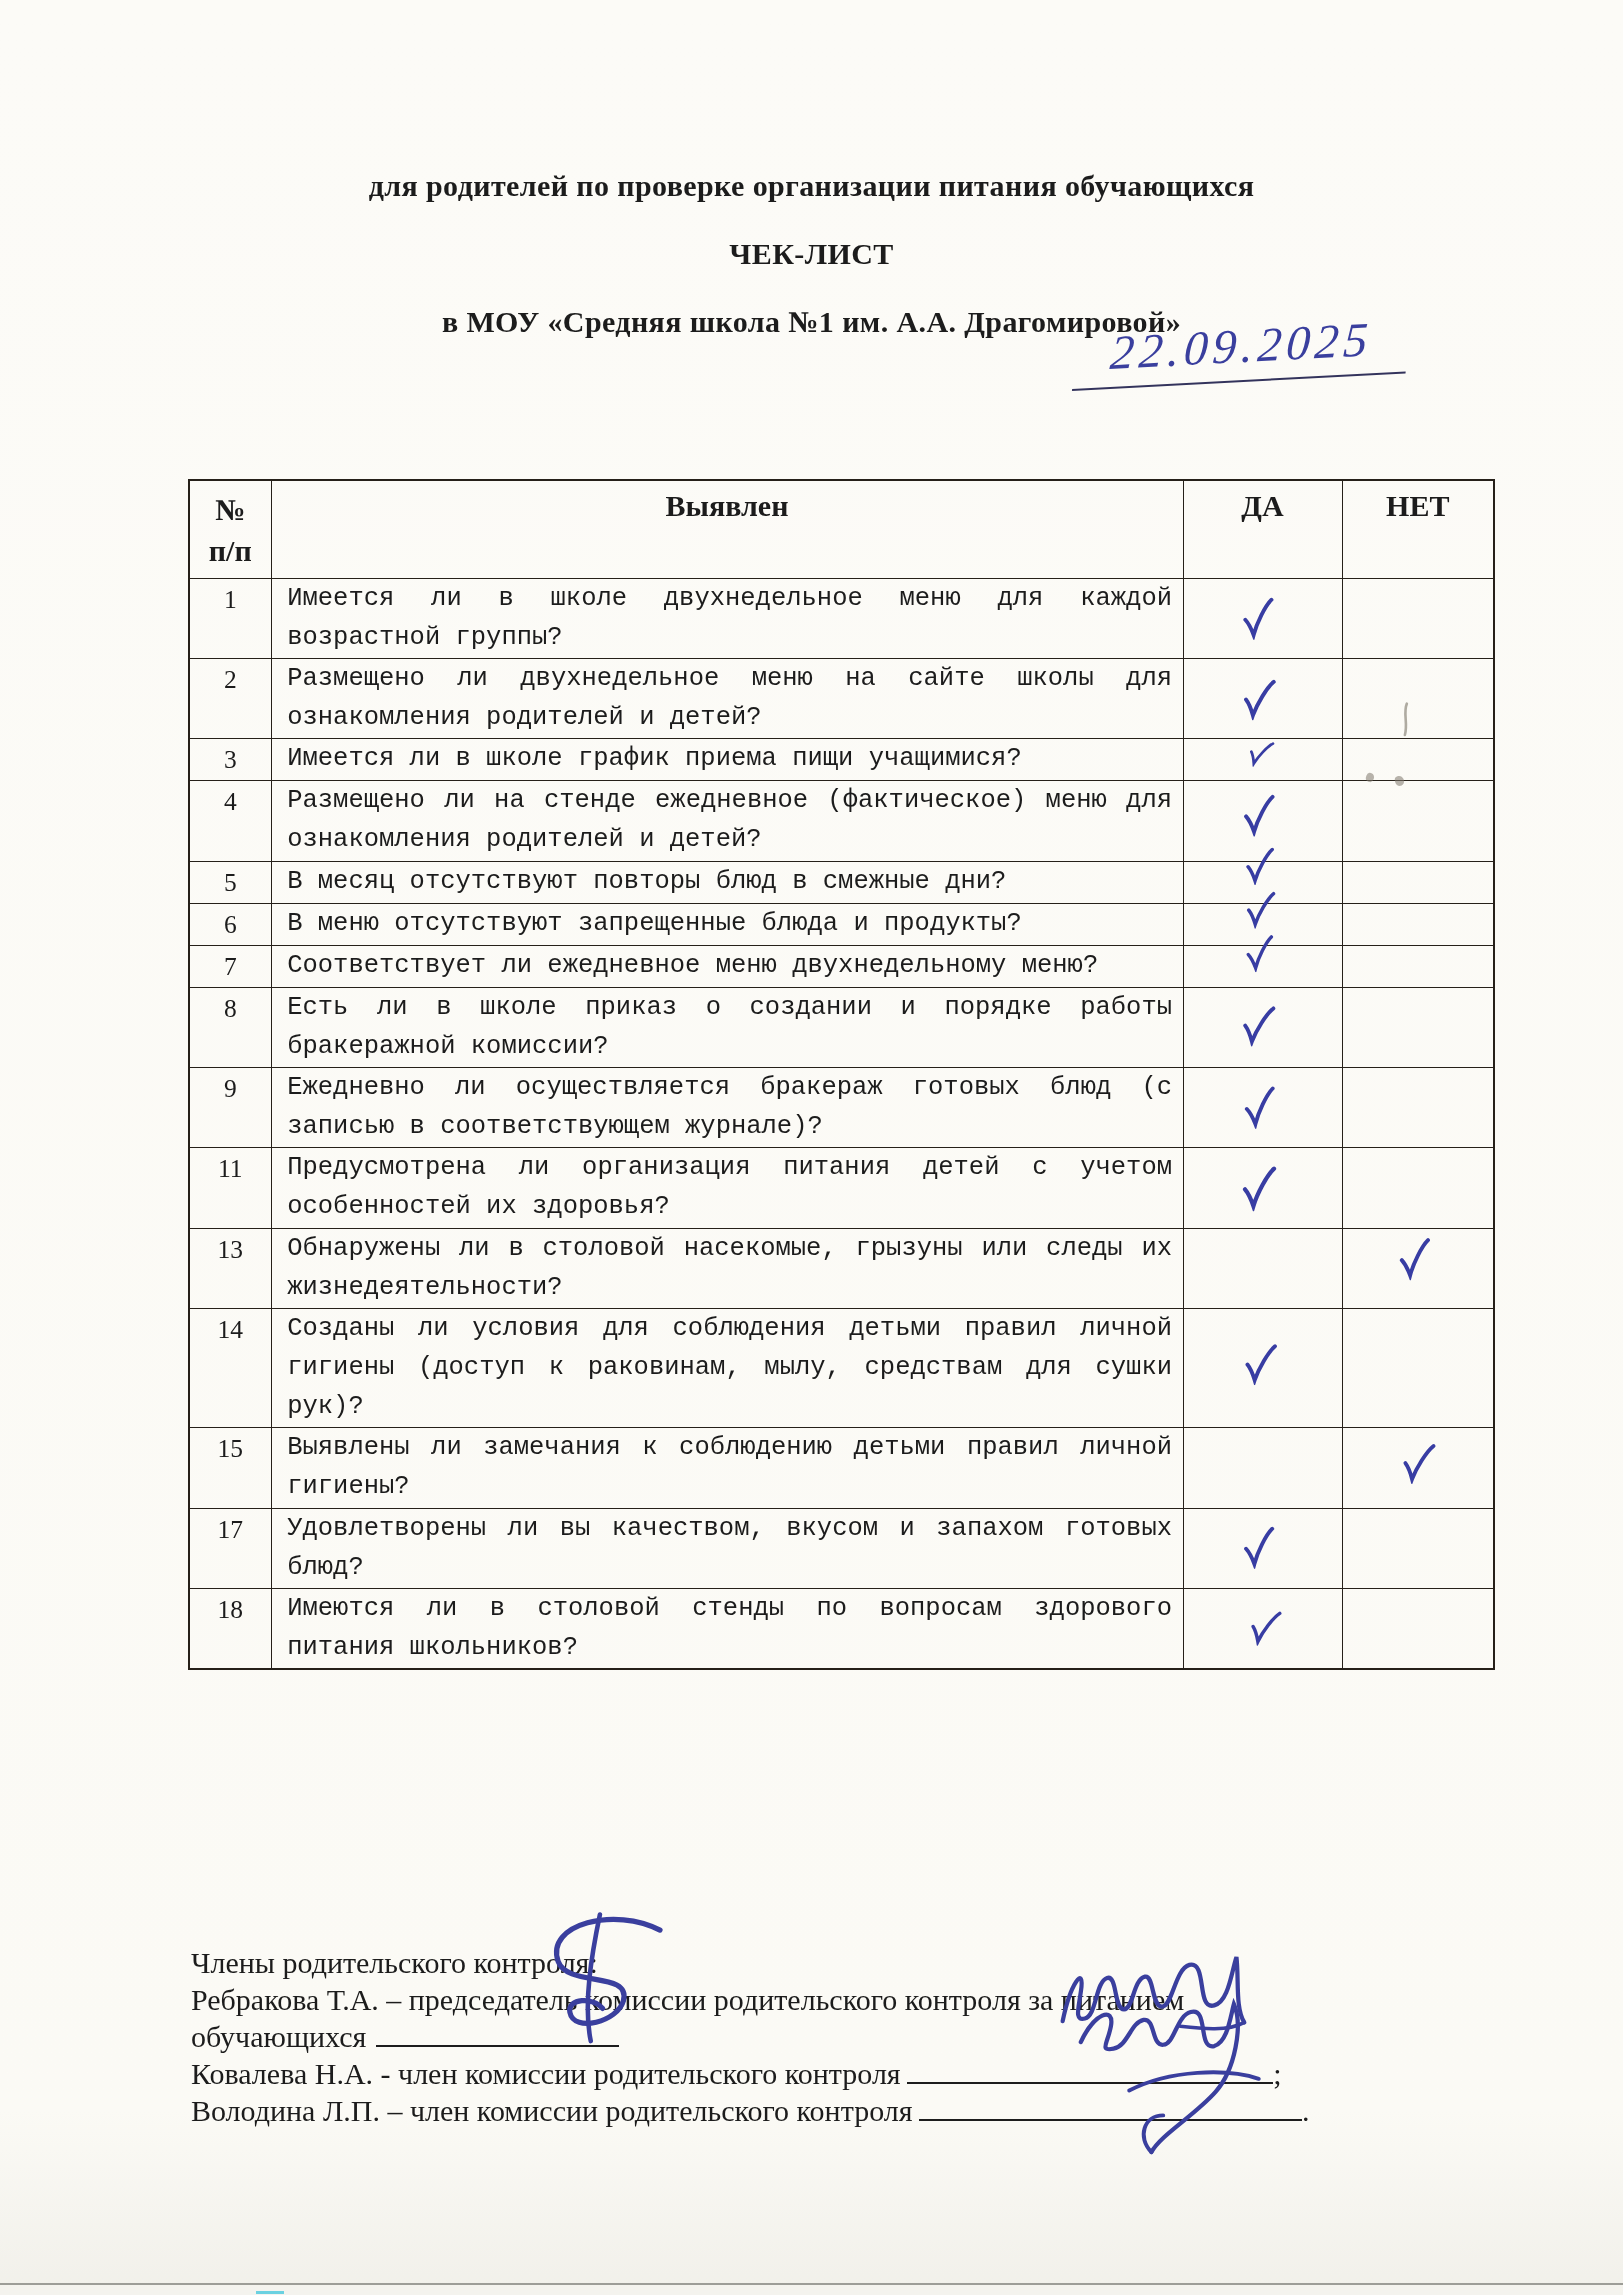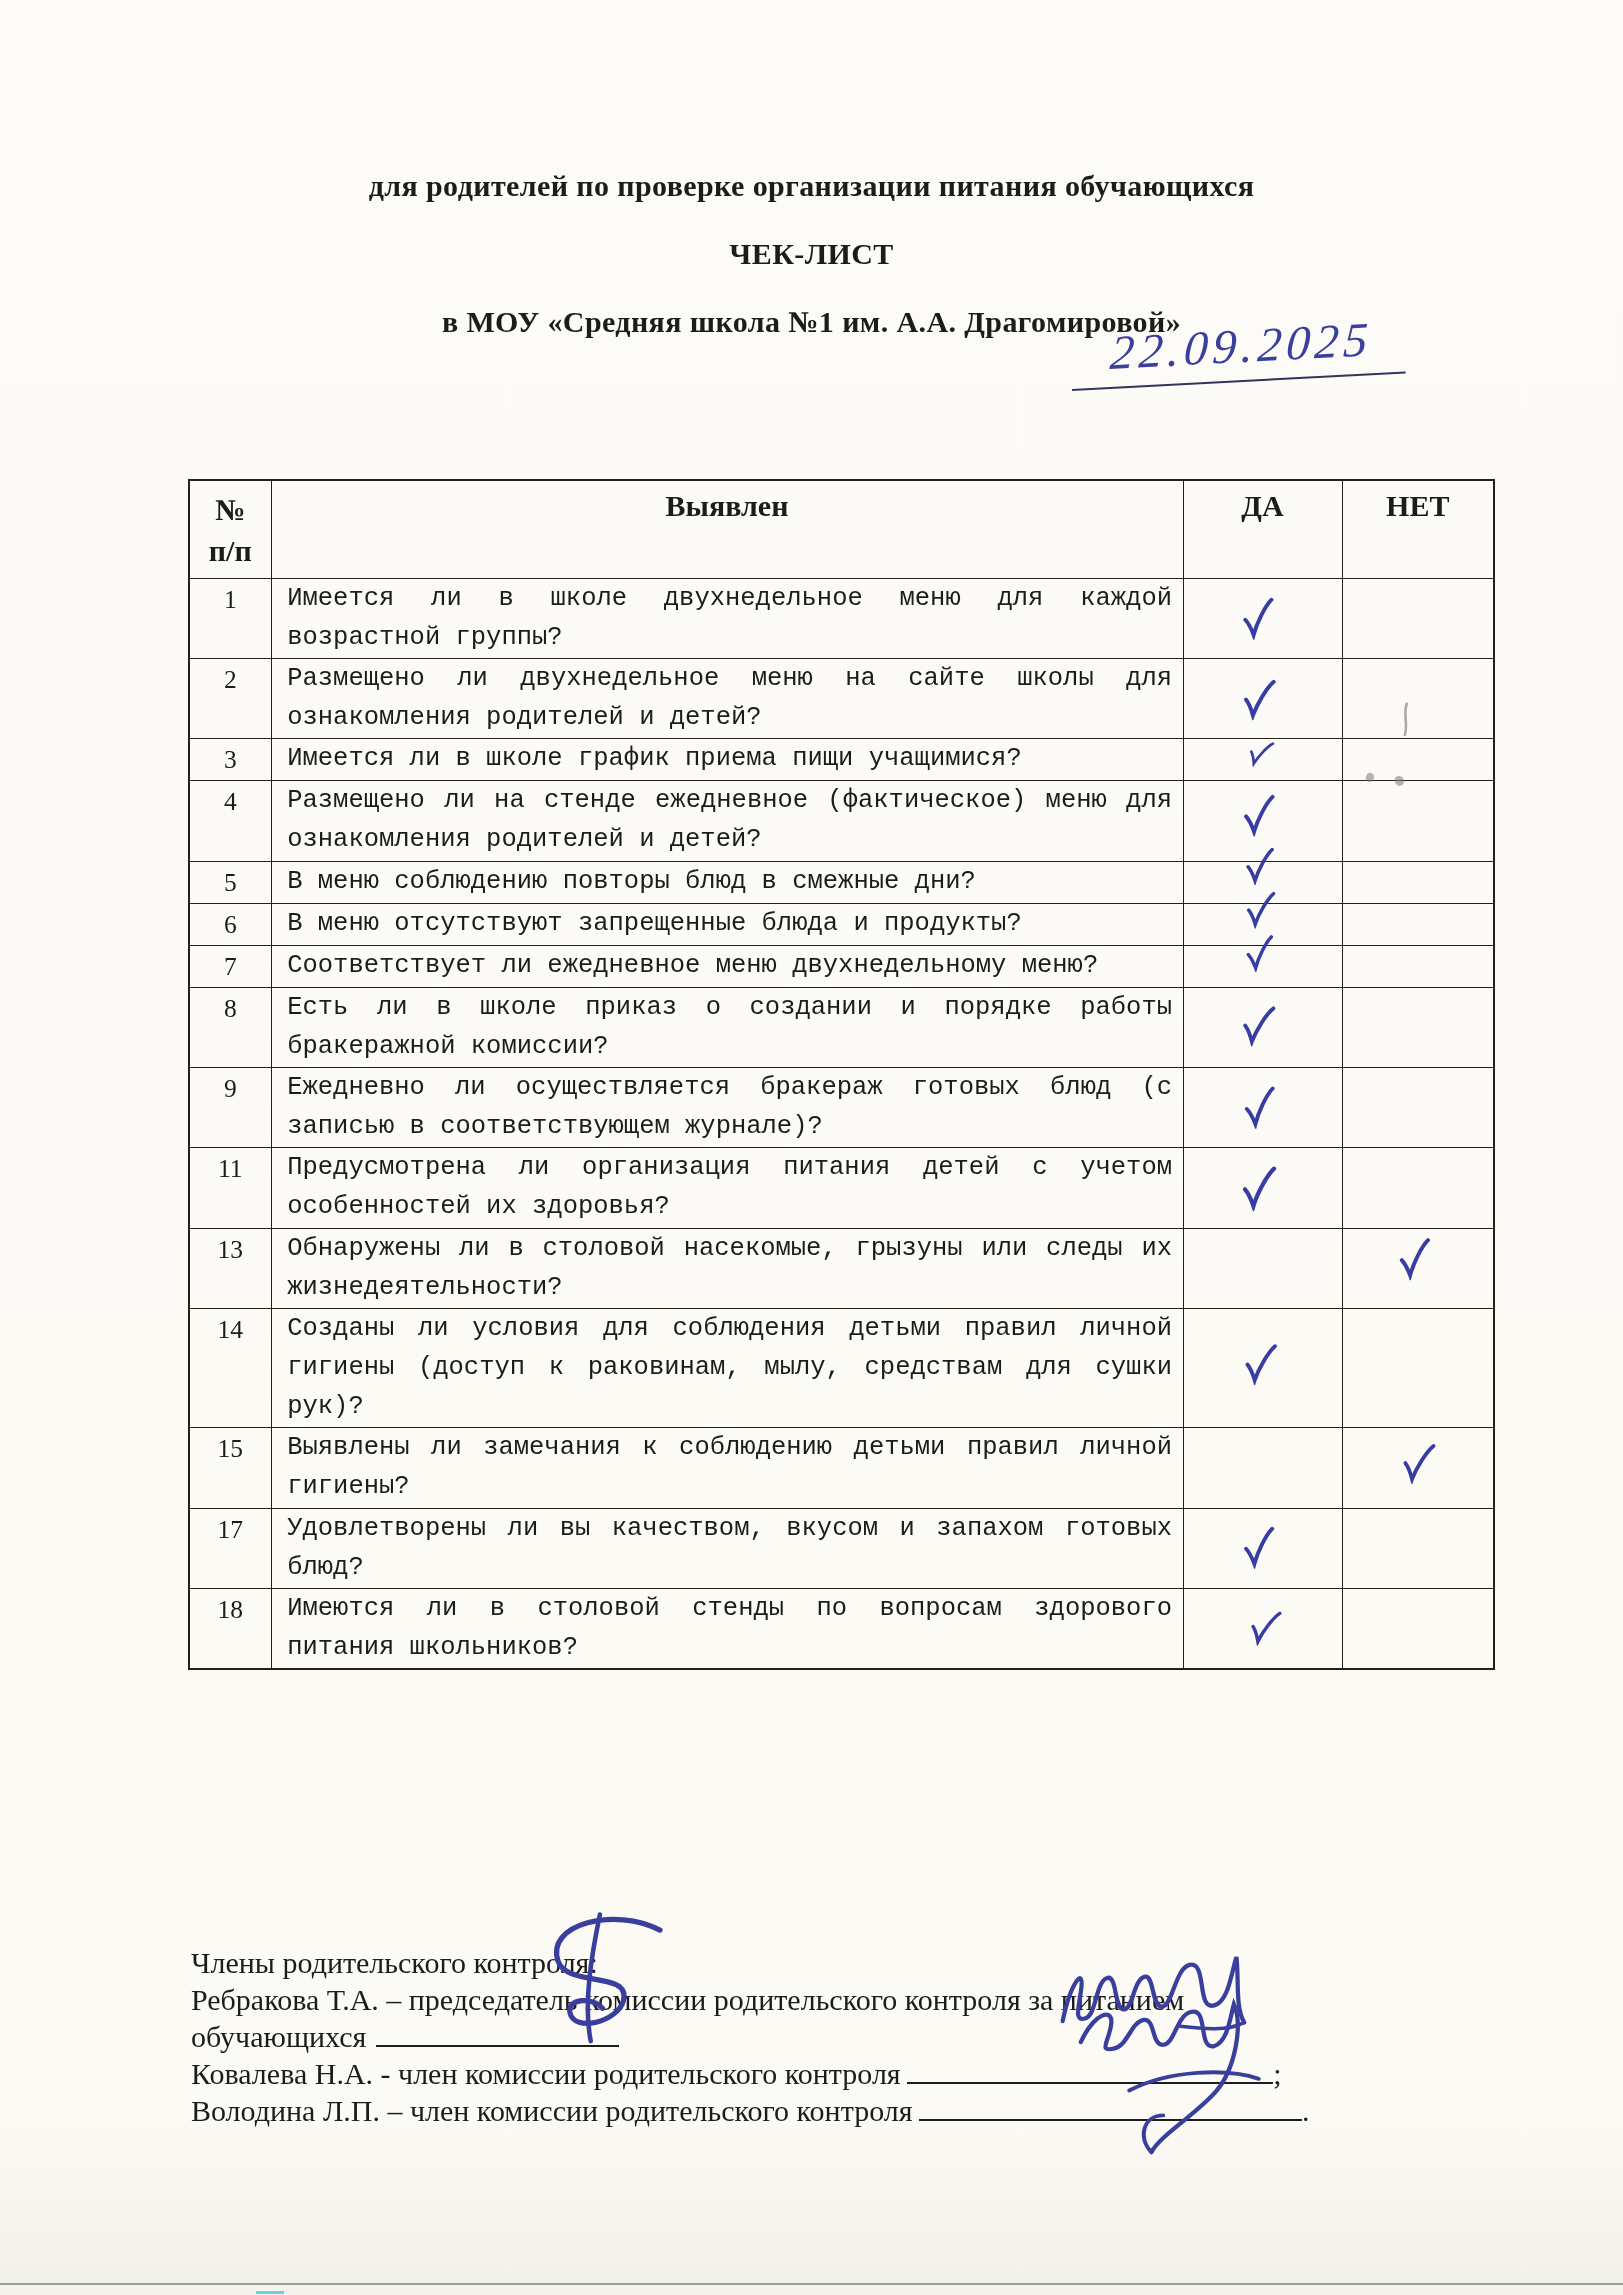--- a/index.html
+++ b/index.html
@@ -151,21 +151,21 @@
       <td class="c-q">Размещено ли на стенде ежедневное (фактическое) меню для ознакомления родителей и детей?</td>
       <td class="c-yes">
             <svg class="check" viewBox="0 0 60 72">
               <path d="M9 38 C15 45 19 55 22 64 C28 44 43 16 54 6" fill="none" stroke="currentColor" stroke-width="6.5" stroke-linecap="round"></path>
             </svg>
           </td>
       <td class="c-no"></td>
     </tr>
         <tr>
       <td class="c-num">5</td>
-      <td class="c-q">В меню соблюдению повторы блюд в смежные  дни?</td>
+      <td class="c-q">В месяц отсутствуют повторы блюд в смежные  дни?</td>
       <td class="c-yes">
             <svg class="check" viewBox="0 0 60 72">
               <path d="M9 38 C15 45 19 55 22 64 C28 44 43 16 54 6" fill="none" stroke="currentColor" stroke-width="6.5" stroke-linecap="round"></path>
             </svg>
           </td>
       <td class="c-no"></td>
     </tr>
         <tr>
       <td class="c-num">6</td>
       <td class="c-q">В меню отсутствуют запрещенные блюда и продукты?</td>

